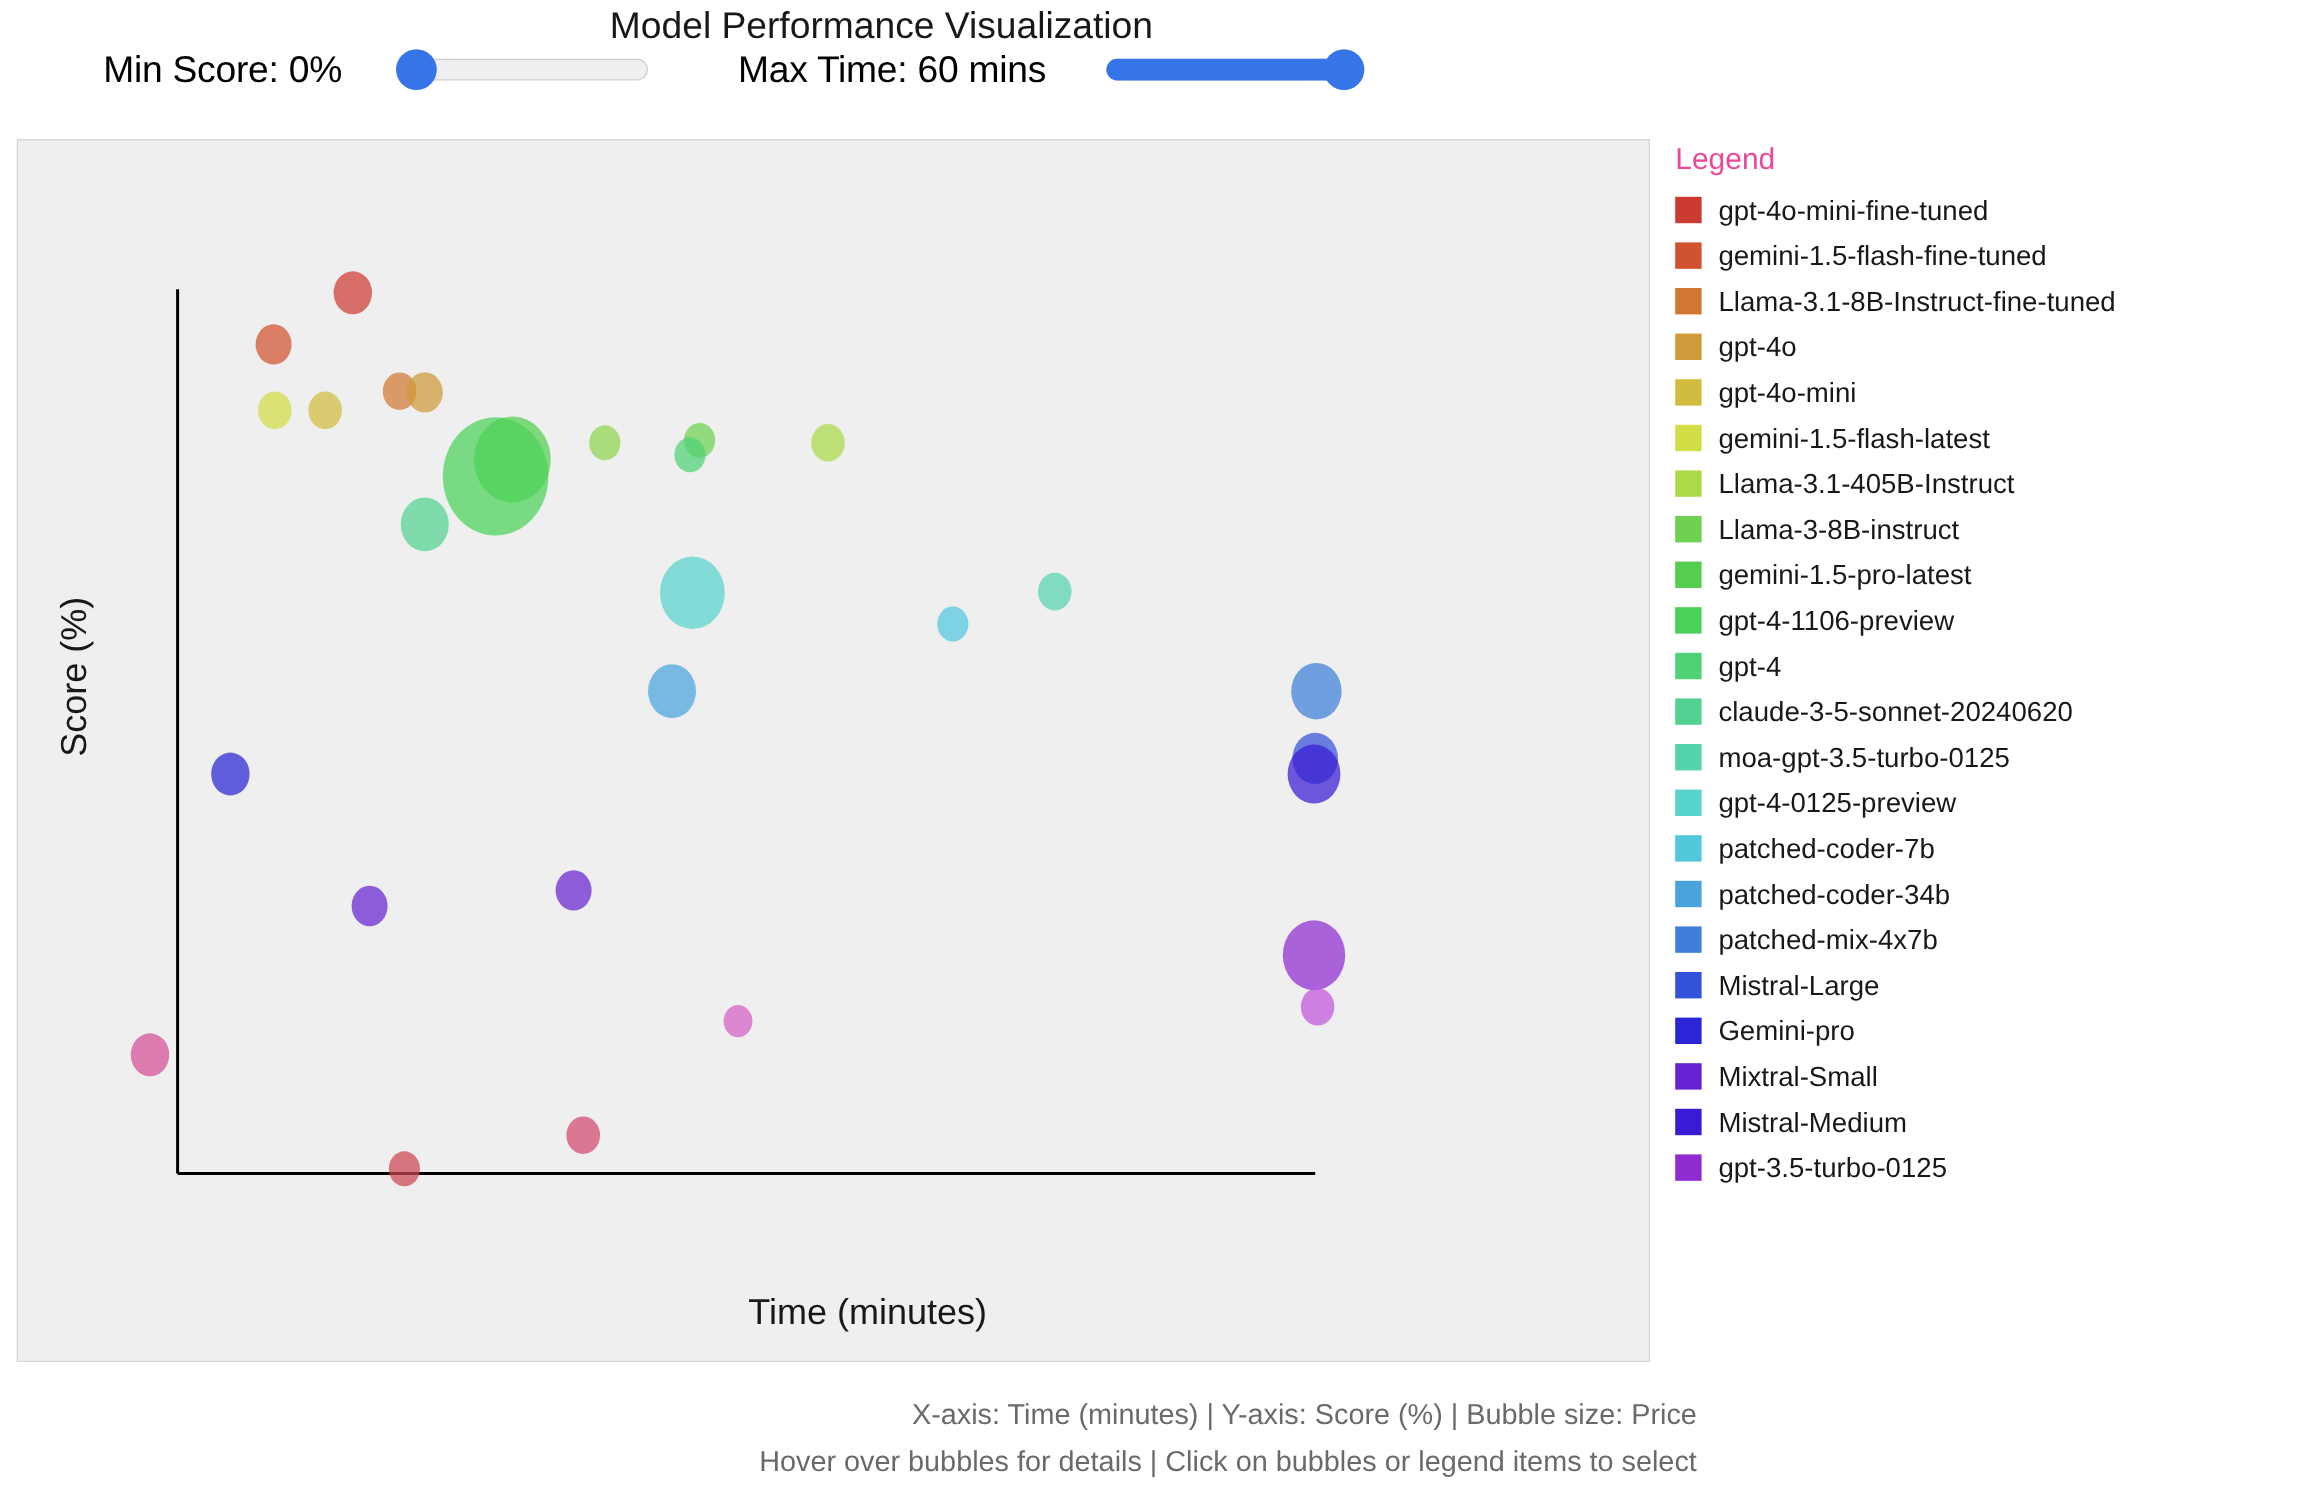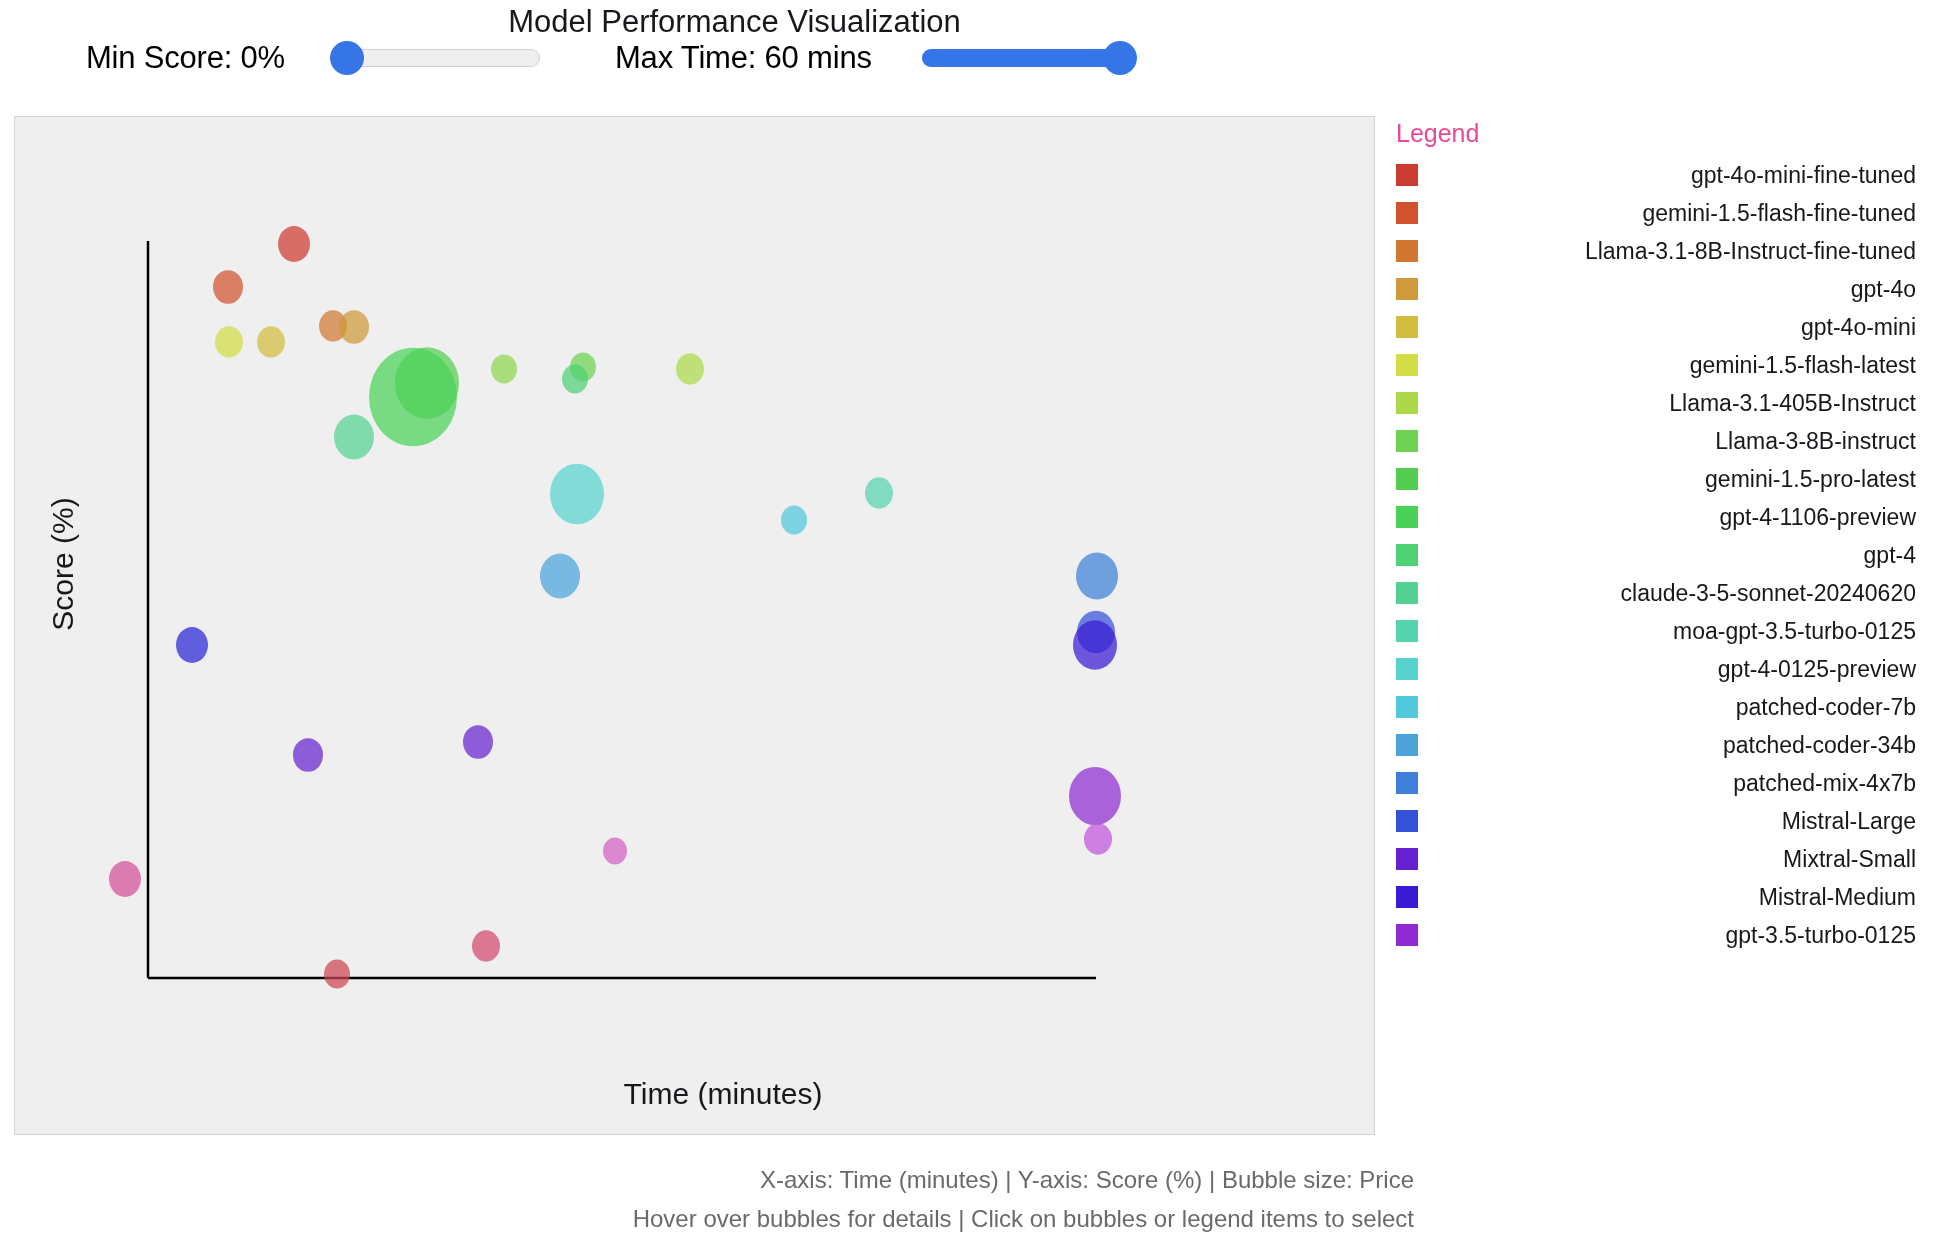--- a/index.html
+++ b/index.html
@@ -92,21 +92,20 @@
     position:absolute;left:1396px;top:118px;width:520px;
   }
   #legend-title{
     font-size:25px;color:#ec4899;margin:0 0 8px 0;
     line-height:30px;
   }
   .legend-item{
     display:flex;align-items:center;
     height:38px;
     cursor:pointer;
-    justify-content:space-between;
   }
   .legend-swatch{
     width:22px;height:22px;
     flex:0 0 22px;
     margin-right:14px;
   }
   .legend-label{
     font-size:23px;color:#17181c;
     line-height:26px;white-space:nowrap;
   }
@@ -268,20 +267,24 @@
       </div>
       <div class="legend-item">
         <span class="legend-swatch" style="background: rgb(63, 127, 217);"></span>
         <span class="legend-label">patched-mix-4x7b</span>
       </div>
       <div class="legend-item">
         <span class="legend-swatch" style="background: rgb(52, 82, 216);"></span>
         <span class="legend-label">Mistral-Large</span>
       </div>
       <div class="legend-item">
+        <span class="legend-swatch" style="background: rgb(42, 37, 213);"></span>
+        <span class="legend-label">Gemini-pro</span>
+      </div>
+      <div class="legend-item">
         <span class="legend-swatch" style="background: rgb(102, 34, 208);"></span>
         <span class="legend-label">Mixtral-Small</span>
       </div>
       <div class="legend-item">
         <span class="legend-swatch" style="background: rgb(58, 26, 210);"></span>
         <span class="legend-label">Mistral-Medium</span>
       </div>
       <div class="legend-item">
         <span class="legend-swatch" style="background: rgb(143, 43, 209);"></span>
         <span class="legend-label">gpt-3.5-turbo-0125</span>

